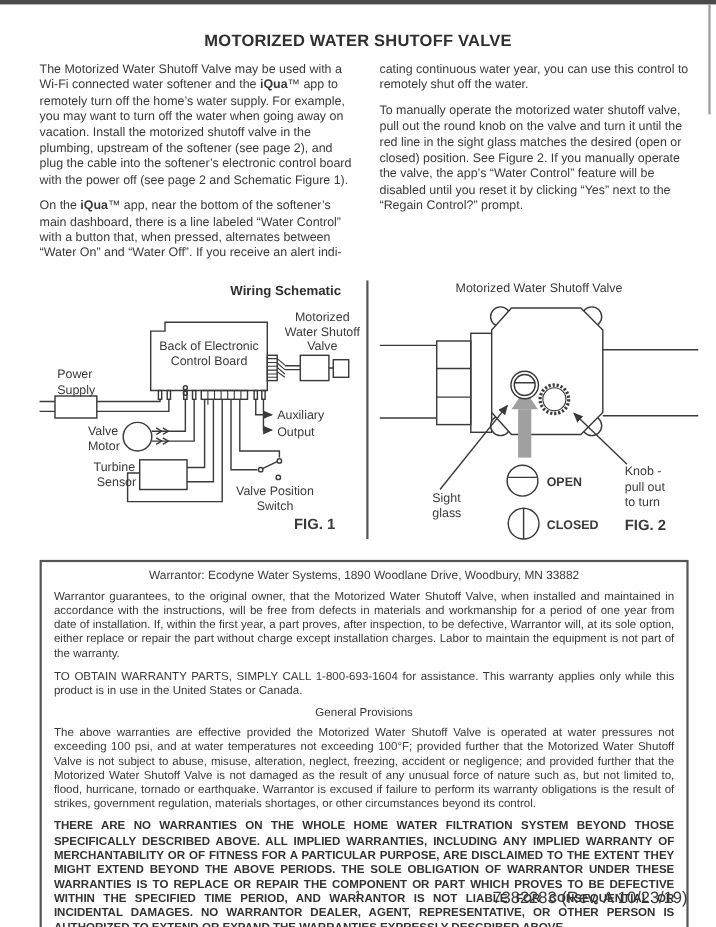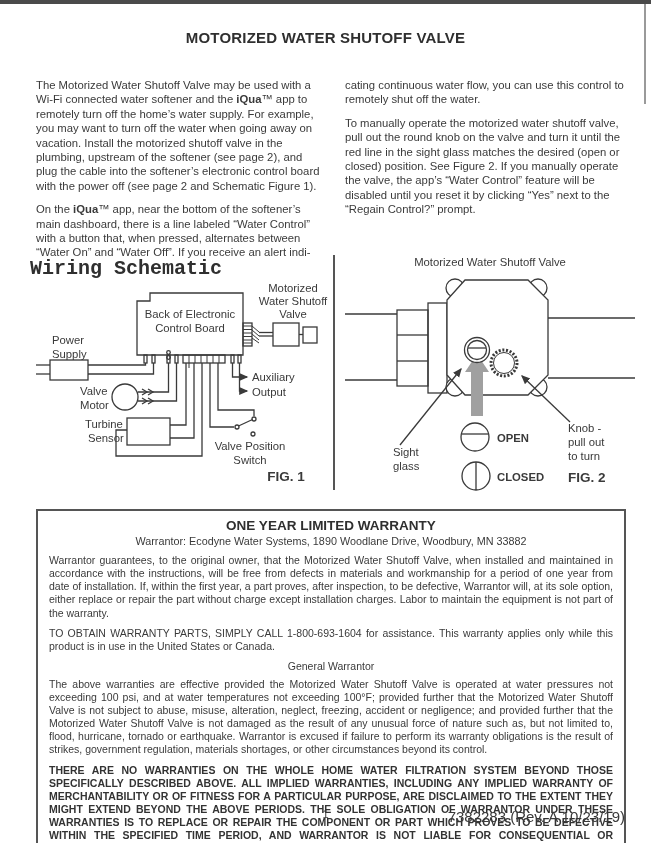--- a/index.html
+++ b/index.html
@@ -7,27 +7,27 @@
     position:relative;width:651px;height:843px;background:#ffffff;
     font-family:"Liberation Sans","DejaVu Sans",sans-serif;
     color:#3a3a3a;overflow:hidden;margin:0 auto;
   }
   .topbar{position:absolute;left:0;top:0;width:651px;height:4px;background:#4a4a4a;}
   .edge-artifact{position:absolute;left:644px;top:4px;width:2px;height:100px;background:#9a9a9a;}
   .doc-title{
     position:absolute;left:0;top:29px;width:651px;text-align:center;
     font-size:15px;font-weight:bold;color:#2f2f2f;letter-spacing:.2px;
   }
-  .col{position:absolute;top:56px;font-size:11.3px;line-height:14.4px;text-align:left;margin-top:22px;}
+  .col{position:absolute;top:56px;font-size:11.3px;line-height:14.4px;text-align:left;}
   .col-left{left:36px;width:287px;}
   .col-right{left:345px;width:283px;}
   .col p{margin:0 0 9px 0;}
   .fig1-title{
-    position:absolute;left:30px;top:257px;width:280px;text-align:left;
-    font-size:20px;font-weight:bold;color:#2f2f2f;font-family:Liberation Mono, monospace;
+    position:absolute;left:30px;top:257px;width:280px;text-align:right;
+    font-size:12px;font-weight:bold;color:#2f2f2f;
   }
   .fig2-title{
     position:absolute;left:345px;top:256px;width:290px;text-align:center;
     font-size:11.3px;color:#3a3a3a;
   }
   .fig1-svg{position:absolute;left:28px;top:278px;}
   .fig2-svg{position:absolute;left:345px;top:272px;}
   .panel-divider{position:absolute;left:333px;top:255px;width:2px;height:235px;background:#555;}
   svg text{font-family:"Liberation Sans","DejaVu Sans",sans-serif;fill:#3a3a3a;}
   .warranty{
@@ -51,21 +51,21 @@
   <div class="edge-artifact"></div>
 
   <div class="doc-title">MOTORIZED WATER SHUTOFF VALVE</div>
 
   <div class="col col-left">
     <p><span>The Motorized Water Shutoff Valve may be used with a Wi-Fi connected water softener and the </span><b>iQua</b><span>™ app to remotely turn off the home’s water supply.  For example, you may want to turn off the water when going away on vacation.  Install the motorized shutoff valve in the plumbing, upstream of the softener (see page 2), and plug the cable into the softener’s electronic control board with the power off (see page 2 and Schematic Figure 1).</span></p>
     <p><span>On the </span><b>iQua</b><span>™ app, near the bottom of the softener’s main dashboard, there is a line labeled “Water Control” with a button that, when pressed, alternates between “Water On” and “Water Off”.  If you receive an alert indi-</span></p>
   </div>
 
   <div class="col col-right">
-    <p>cating continuous water flow, you can use this control to remotely shut off the water.</p>
+    <p>cating continuous water year, you can use this control to remotely shut off the water.</p>
     <p>To manually operate the motorized water shutoff valve, pull out the round knob on the valve and turn it until the red line in the sight glass matches the desired (open or closed) position.  See Figure 2.  If you manually operate the valve, the app’s “Water Control” feature will be disabled until you reset it by clicking “Yes” next to the “Regain Control?” prompt.</p>
   </div>
 
   <div class="fig1-title">Wiring Schematic</div>
   <div class="panel-divider"></div>
   <div class="fig2-title">Motorized Water Shutoff Valve</div>
 
   <svg class="fig1-svg" width="310" height="215" viewBox="0 0 310 215">
     <defs>
       <marker id="arr" markerWidth="8" markerHeight="8" refX="6" refY="3" orient="auto">
@@ -217,25 +217,24 @@
       <text x="223" y="160">Knob -</text>
       <text x="223" y="174">pull out</text>
       <text x="223" y="188">to turn</text>
       <text x="152" y="170" font-weight="bold" fill="#2f2f2f">OPEN</text>
       <text x="152" y="209" font-weight="bold" fill="#2f2f2f">CLOSED</text>
       <text x="223" y="210" font-weight="bold" font-size="13.5" fill="#2f2f2f">FIG. 2</text>
     </g>
   </svg>
 
   <div class="warranty">
-    <div class="warranty-title">ONE YEAR LIMITED WARRANTY</div>
     <div class="warranty-warrantor">Warrantor: Ecodyne Water Systems, 1890 Woodlane Drive, Woodbury, MN 33882</div>
     <p class="body">Warrantor guarantees, to the original owner, that the Motorized Water Shutoff Valve, when installed and maintained in accordance with the instructions, will be free from defects in materials and workmanship for a period of one year from date of installation.  If, within the first year, a part proves, after inspection, to be defective, Warrantor will, at its sole option, either replace or repair the part without charge except installation charges.  Labor to maintain the equipment is not part of the warranty.</p>
     <p class="body">TO OBTAIN WARRANTY PARTS, SIMPLY CALL 1-800-693-1604 for assistance.  This warranty applies only while this product is in use in the United States or Canada.</p>
-    <div class="general">General Warrantor</div>
+    <div class="general">General Provisions</div>
     <p class="body">The above warranties are effective provided the Motorized Water Shutoff Valve is operated at water pressures not exceeding 100 psi, and at water temperatures not exceeding 100°F; provided further that the Motorized Water Shutoff Valve is not subject to abuse, misuse, alteration, neglect, freezing, accident or negligence; and provided further that the Motorized Water Shutoff Valve is not damaged as the result of any unusual force of nature such as, but not limited to, flood, hurricane, tornado or earthquake.  Warrantor is excused if failure to perform its warranty obligations is the result of strikes, government regulation, materials shortages, or other circumstances beyond its control.</p>
     <p class="body caps-bold">THERE ARE NO WARRANTIES ON THE WHOLE HOME WATER FILTRATION SYSTEM BEYOND THOSE SPECIFICALLY DESCRIBED ABOVE.  ALL IMPLIED WARRANTIES, INCLUDING ANY IMPLIED WARRANTY OF MERCHANTABILITY OR OF FITNESS FOR A PARTICULAR PURPOSE, ARE DISCLAIMED TO THE EXTENT THEY MIGHT EXTEND BEYOND THE ABOVE PERIODS.  THE SOLE OBLIGATION OF WARRANTOR UNDER THESE WARRANTIES IS TO REPLACE OR REPAIR THE COMPONENT OR PART WHICH PROVES TO BE DEFECTIVE WITHIN THE SPECIFIED TIME PERIOD, AND WARRANTOR IS NOT LIABLE FOR CONSEQUENTIAL OR INCIDENTAL DAMAGES.  NO WARRANTOR DEALER, AGENT, REPRESENTATIVE, OR OTHER PERSON IS AUTHORIZED TO EXTEND OR EXPAND THE WARRANTIES EXPRESSLY DESCRIBED ABOVE.</p>
 
   </div>
 
   <div class="footer-page">1</div>
   <div class="footer-part">7382283 (Rev. A  10/23/19)</div>
 </div>
 
 </body></html>

